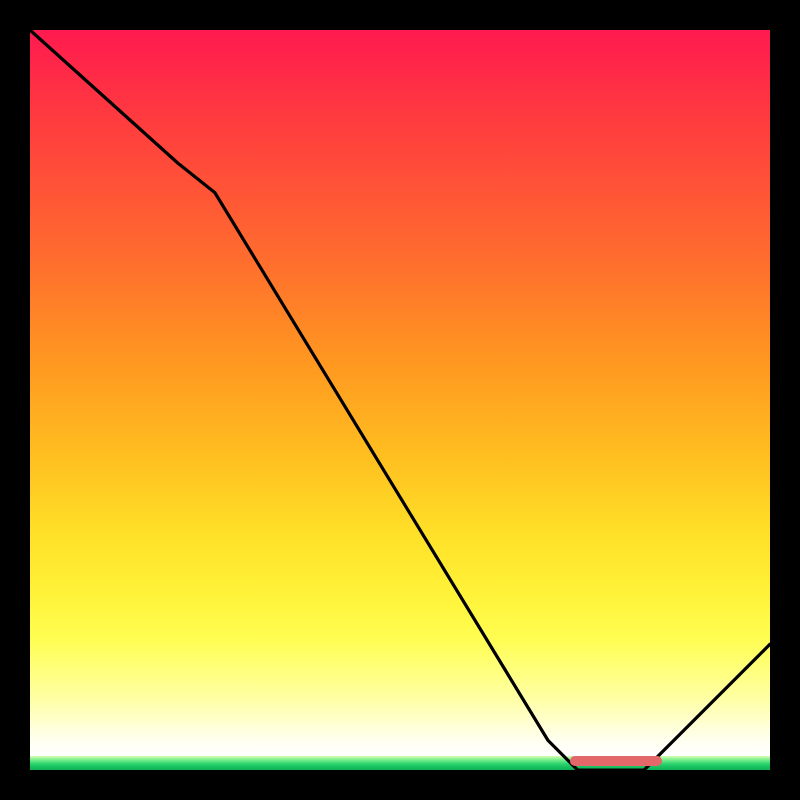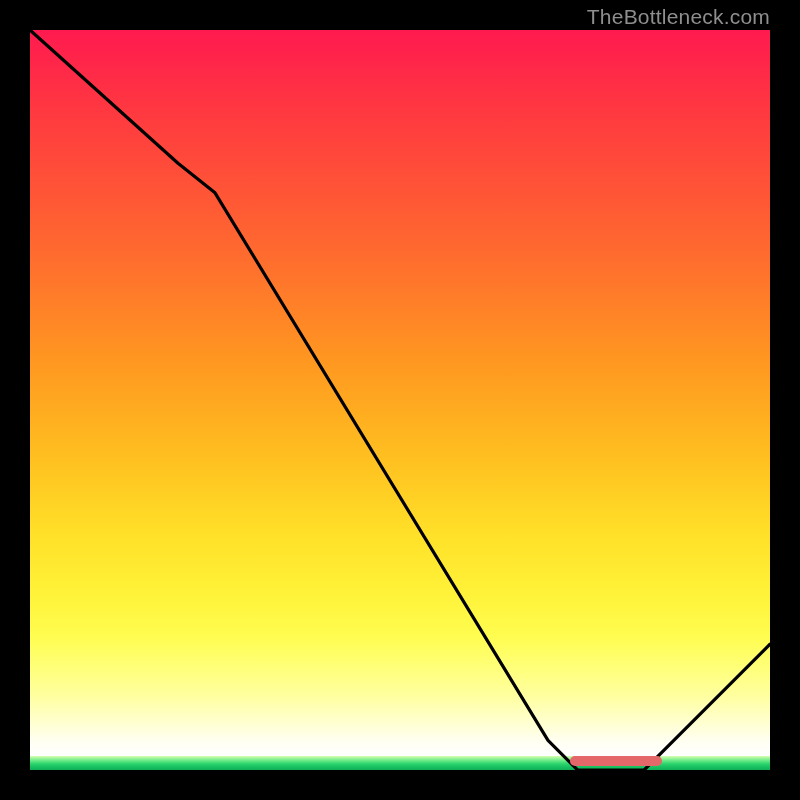--- a/index.html
+++ b/index.html
@@ -89,21 +89,20 @@
     font-size: 21px;
     font-weight: 500;
     letter-spacing: 0.2px;
   }
 </style>
 </head>
 <body>
 
 <div class="stage">
 
-  <div class="attribution">TheBottleneck.com</div>
 
   <div class="plot-area">
     <div class="gradient-main"></div>
     <div class="green-strip"></div>
 
     <svg class="curve-svg" viewBox="0 0 740 740" preserveAspectRatio="none">
       <path class="curve-path" d="M 0 0 L 148 133.20000000000005 L 185 162.79999999999995 L 518 710.4 L 547.6 740 L 614.1999999999999 740 L 740 614.2"></path>
     </svg>
 
     <div class="marker" style="left: 540px; width: 92px; bottom: 4px;"></div>

